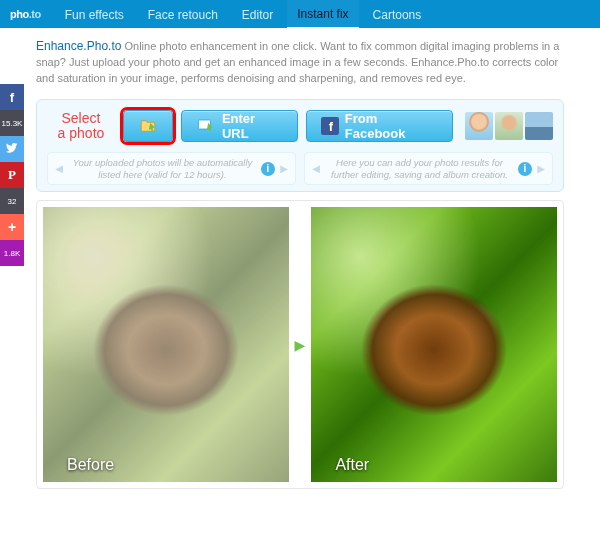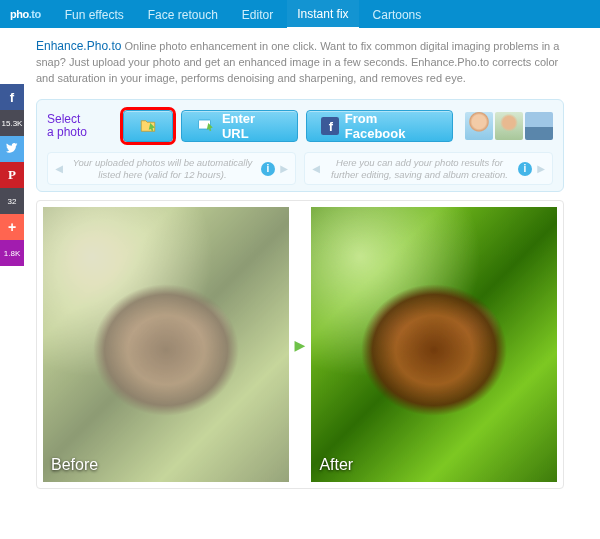--- a/index.html
+++ b/index.html
@@ -3,58 +3,58 @@
 <meta charset="utf-8">
 <style>
   * { box-sizing: border-box; margin: 0; padding: 0; }
   body { font-family: Arial, Helvetica, sans-serif; width: 600px; height: 539px; overflow: hidden; background: #fff; }
 
   
   .topbar { background: #078fd0; height: 28px; display: flex; align-items: center; padding: 0 10px; gap: 4px; }
   .logo { color: #fff; font-weight: bold; font-size: 11px; margin-right: 10px; letter-spacing: -0.5px; }
   .logo .dot { color: #b3e6ff; }
   .nav-item { color: #cfeefb; font-size: 12px; padding: 6px 10px; cursor: pointer; border-top: 2px solid transparent; }
-  .nav-item.active { color: #ffffff; border-bottom: 2px solid #fff; background: rgba(255,255,255,.05); }
+  .nav-item.active { color: #0f172a; border-bottom: 2px solid #fff; background: rgba(255,255,255,.05); }
   .caret { font-size: 8px; margin-left: 2px; }
 
   
   .desc { padding: 10px 32px 12px 36px; font-size: 11px; line-height: 1.45; color: #8a8a8a; }
   .desc .title { color: #0a6eb4; font-size: 12px; }
 
   
   .social { position: absolute; left: 0; top: 84px; width: 24px; display: flex; flex-direction: column; font-size: 8px; color: #fff; text-align: center; }
   .social .sbox { height: 26px; display: flex; flex-direction: column; justify-content: center; align-items: center; cursor: pointer; }
   .fb  { background: #3b5998; }
   .fbc { background: #4a4a55; }
   .tw  { background: #55acee; }
   .pin { background: #cb2027; }
   .pinc{ background: #4a4a55; }
   .add { background: #ff6550; }
   .addc{ background: #a21caf; }
 
   
   .panel { margin: 0 36px 8px 36px; border: 1px solid #cde8f5; border-radius: 6px; background: #f0f9fd; padding: 10px 10px 6px 10px; }
   .panel-top { display: flex; align-items: center; gap: 8px; }
-  .select-label { color: #6d28d9; font-size: 12px; width: 70px; line-height: 1.1; }
+  .select-label { color: #ef4444; font-size: 14px; text-align: center; width: 70px; line-height: 1.1; }
   .btn { display: flex; align-items: center; gap: 6px; height: 32px; padding: 0 14px; border-radius: 4px; background: linear-gradient(#7ed4f5,#3bb9ea); color: #fff; font-weight: bold; font-size: 13px; cursor: pointer; box-shadow: inset 0 1px 0 rgba(255,255,255,.4); border: 1px solid #2aa3d6; }
   .btn .ic { display: flex; }
   .btn.highlight { outline: 3px solid #ff0000; outline-offset: 0; }
   .thumbs { display: flex; gap: 2px; margin-left: 4px; }
   .thumbs .th { width: 28px; height: 28px; border-radius: 2px; cursor: pointer; }
 
   .panel-bottom { display: flex; gap: 8px; margin-top: 10px; }
   .hintbox { flex: 1; background: #f6fcff; border: 1px solid #e1f1f9; border-radius: 4px; padding: 4px 6px; display: flex; align-items: center; gap: 4px; min-height: 32px; }
   .hintbox .arrow { width: 10px; text-align: center; color: #c7dbe5; font-size: 10px; cursor: pointer; }
   .hintbox .txt { flex: 1; font-size: 9.5px; font-style: italic; color: #b5b8ba; text-align: center; line-height: 1.2; }
   .hintbox .info { width: 14px; height: 14px; border-radius: 50%; background: #43b5e8; color: #fff; font-size: 10px; font-weight: bold; display: flex; align-items: center; justify-content: center; }
 
   
   .ba { margin: 0 36px; border: 1px solid #e6e6e6; border-radius: 4px; padding: 6px; display: flex; gap: 6px; position: relative; align-items: center; }
   .imgbox { flex: 1; position: relative; aspect-ratio: 1/1.12; overflow: hidden; }
-  .imgbox .caption { position: absolute; left: 8px; bottom: 8px; color: #fff; font-size: 16px; font-weight: 500; text-shadow: 0 1px 3px rgba(0,0,0,.8); }
+  .imgbox .caption { position: absolute; left: 24px; bottom: 8px; color: #fff; font-size: 16px; font-weight: 500; text-shadow: 0 1px 3px rgba(0,0,0,.8); }
   .midarrow { color: #6fc24a; font-size: 14px; }
 
   
   .photo {
     position: absolute; inset: 0;
     background:
       radial-gradient(ellipse 52% 42% at 50% 52%, rgba(110,70,35,1) 0%, rgba(150,100,55,.95) 30%, rgba(90,60,30,.9) 48%, transparent 57%),
       radial-gradient(ellipse 18% 14% at 36% 44%, rgba(230,200,160,.85) 0%, transparent 70%),
       radial-gradient(ellipse 18% 14% at 64% 44%, rgba(230,200,160,.85) 0%, transparent 70%),
       radial-gradient(circle at 20% 18%, rgba(240,250,210,.65) 0%, transparent 40%),

